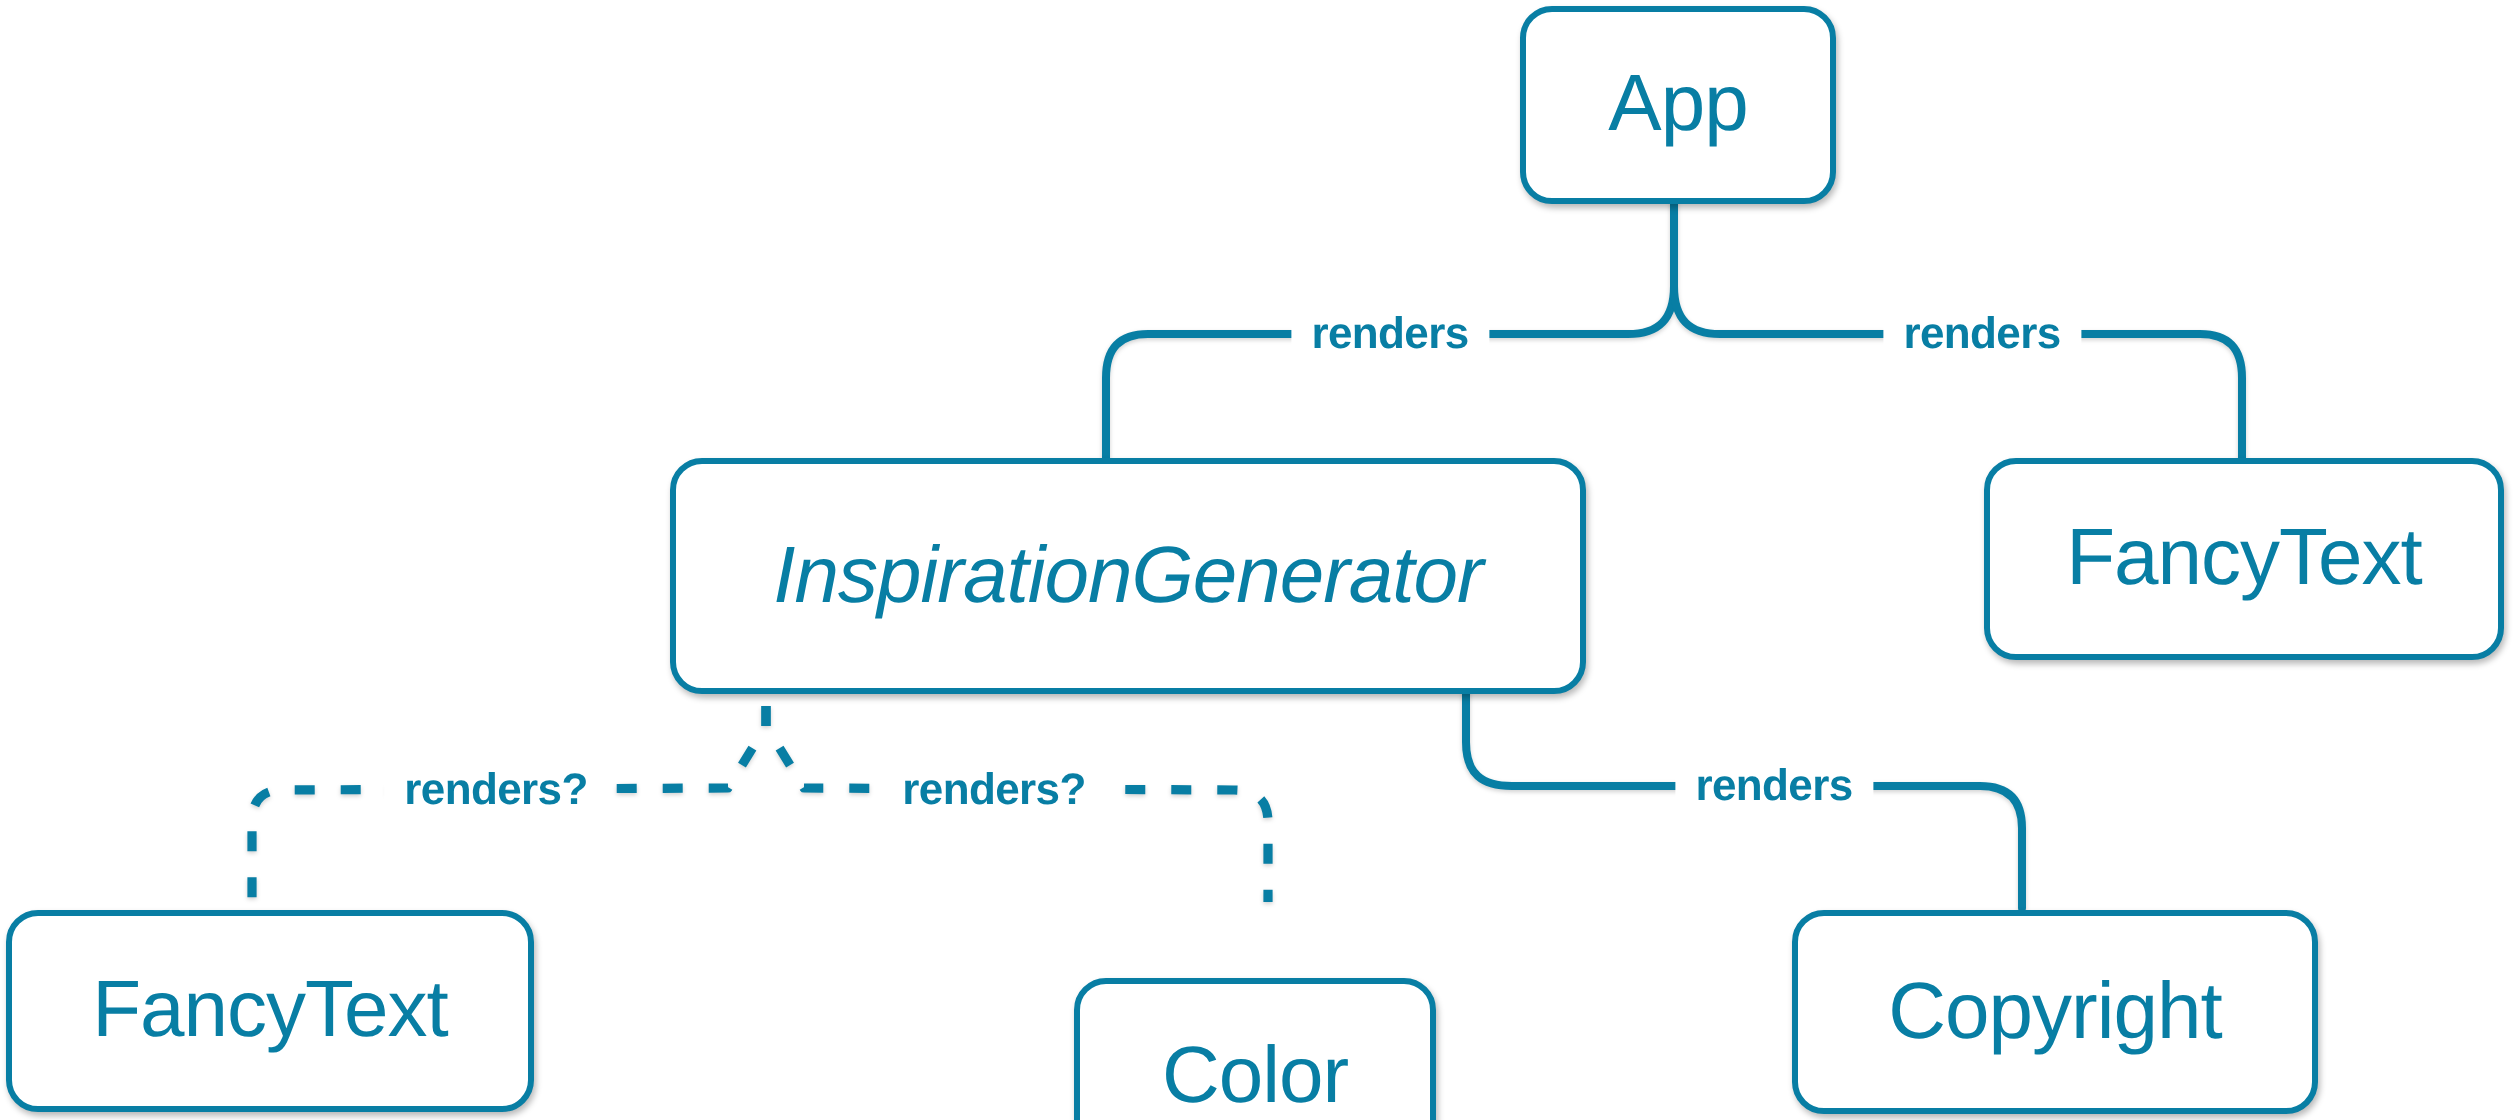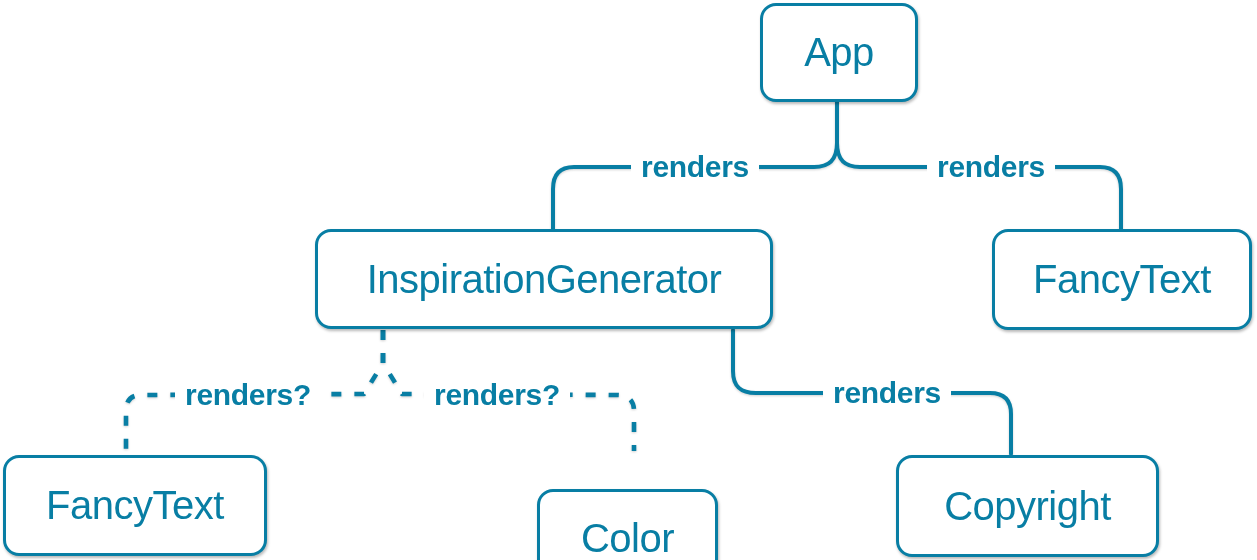--- a/index.html
+++ b/index.html
@@ -48,28 +48,28 @@
     letter-spacing: -0.5px;
     box-sizing: border-box;
     white-space: nowrap;
   }
   .edge-label {
     position: absolute;
     transform: translate(-50%, -50%);
     background: var(--bg, #ffffff);
     padding: 1px 10px;
     color: var(--accent, #087ea4);
-    font-size: 30px;
+    font-size: 22px;
     font-weight: 700;
     letter-spacing: -0.3px;
     white-space: nowrap;
   }
   
   .node-app        { left: 760px;  top: 3px;   width: 158px; height: 99px;  }
-  .node-ig         { left: 315px;  top: 229px; width: 458px; height: 100px; }
+  .node-ig         { left: 335px;  top: 229px; width: 458px; height: 118px; font-style: italic; }
   .node-ft-top     { left: 992px;  top: 229px; width: 260px; height: 101px; }
   .node-ft-bottom  { left: 3px;    top: 455px; width: 264px; height: 101px; }
   .node-color      { left: 537px;  top: 454px; width: 181px; height: 99px; margin-top: 35px;  }
   .node-copyright  { left: 880px;  top: 455px; width: 263px; height: 102px; margin-left: 16px; }
   
   .lbl-e0 { left: 695px; top: 167px; }
   .lbl-e1 { left: 991px; top: 167px; }
   .lbl-e2 { left: 248px; top: 395px; }
   .lbl-e3 { left: 497px; top: 395px; }
   .lbl-e4 { left: 887px; top: 393px; }

